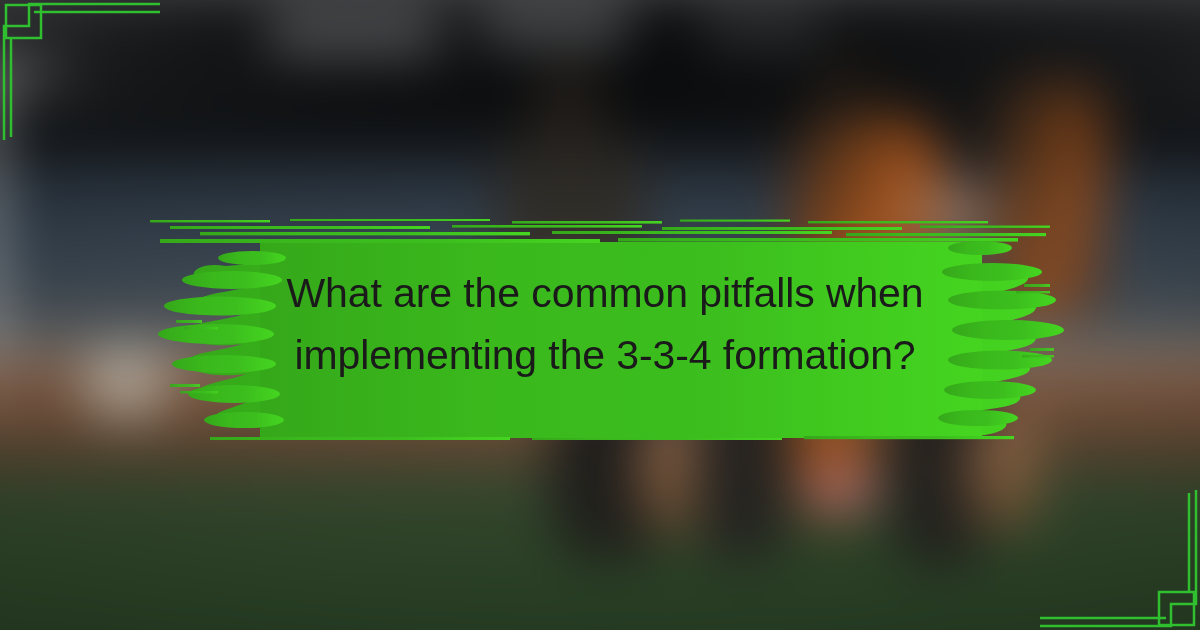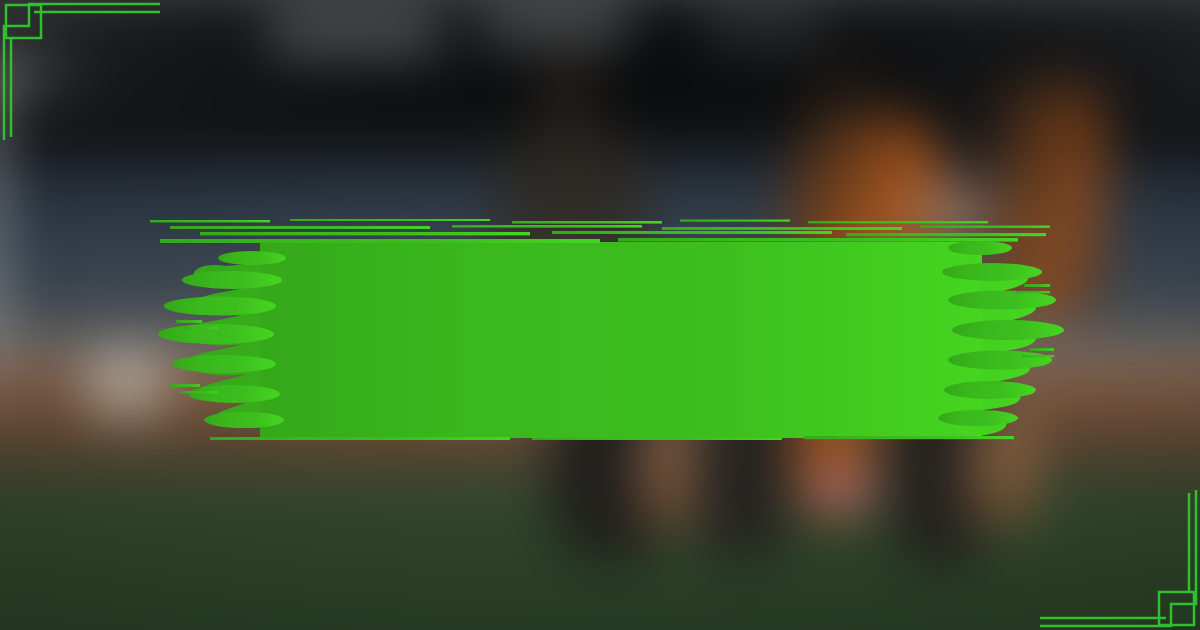--- a/index.html
+++ b/index.html
@@ -400,14 +400,16 @@
         <rect x="30" y="196" width="30" height="3"></rect>
         <rect x="40" y="203" width="38" height="2.4"></rect>
         <rect x="884" y="96" width="26" height="3"></rect>
         <rect x="876" y="103" width="34" height="2.4"></rect>
         <rect x="890" y="160" width="24" height="3"></rect>
         <rect x="882" y="167" width="32" height="2.4"></rect>
       </g>
     </svg>
   </div>
 
+  <div class="headline">What are the common pitfalls when
+implementing the 3-3-4 formation?</div>
 
 </div>
 
 </body></html>

